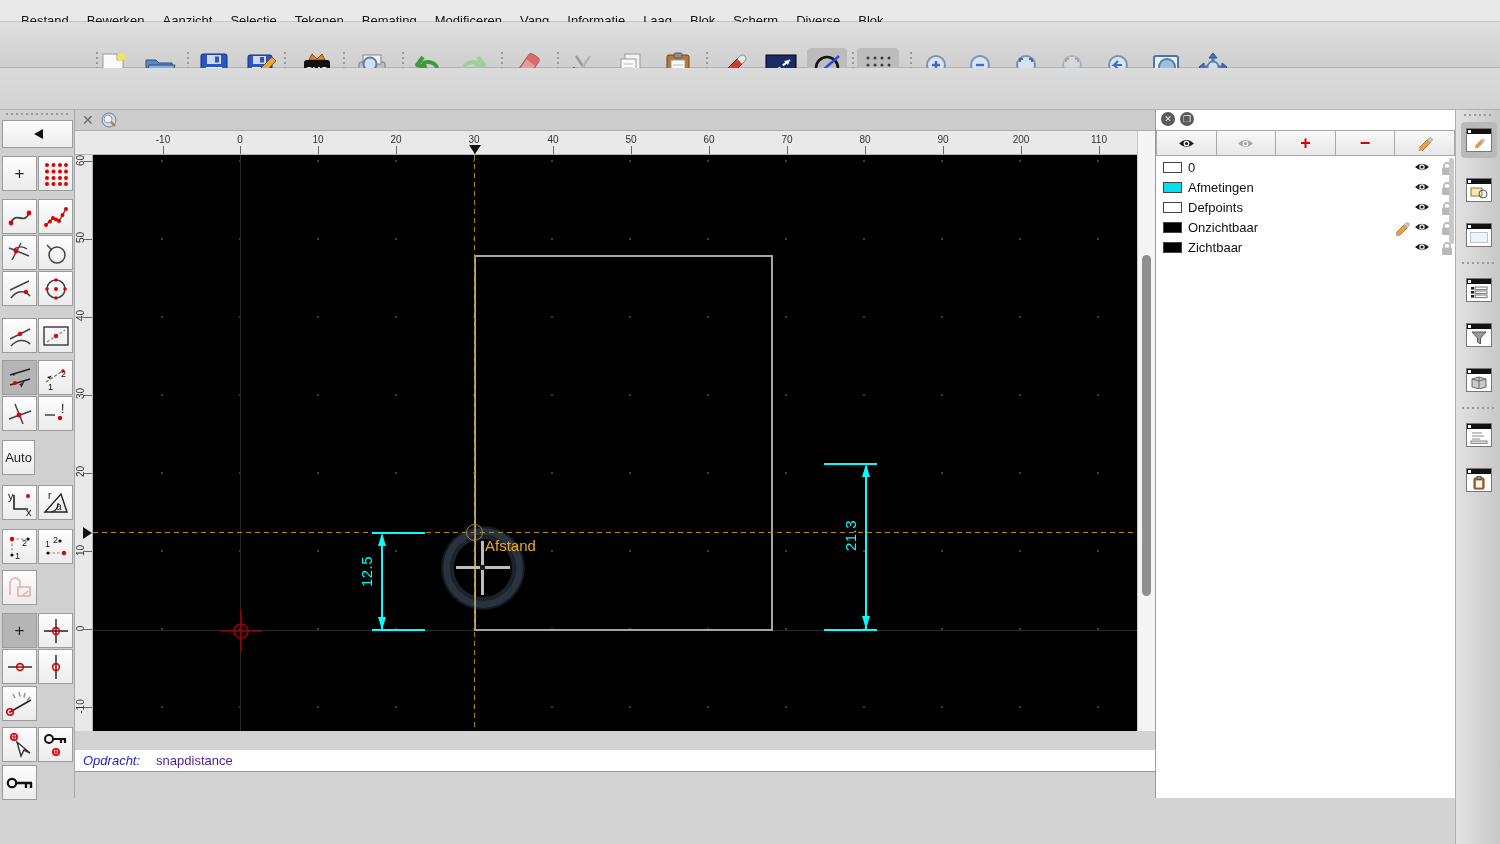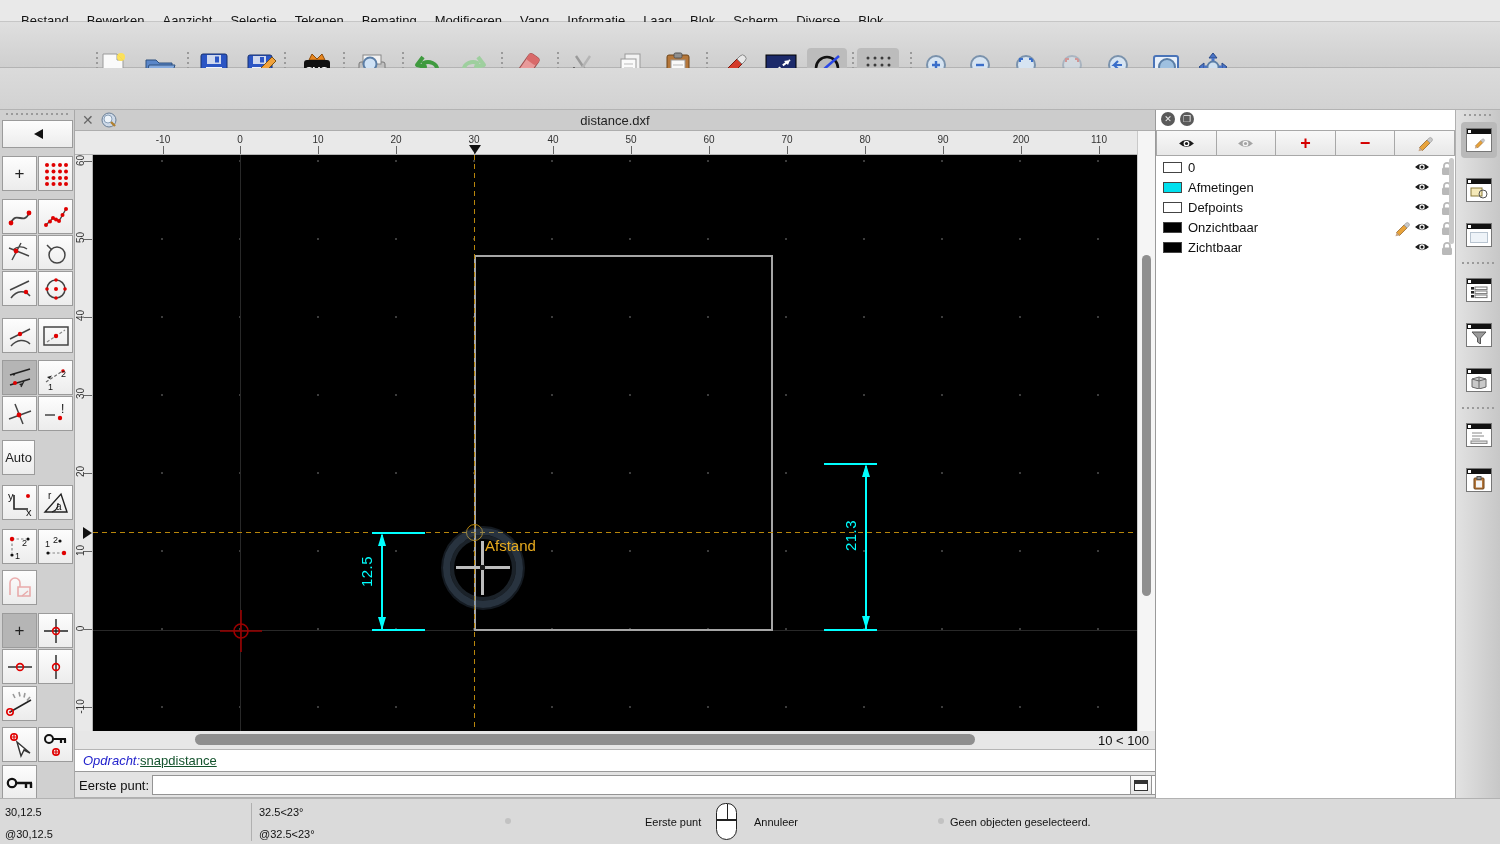--- a/index.html
+++ b/index.html
@@ -68,21 +68,21 @@
   .origin { position:absolute; left:125px; top:453px; }
 
   .vscroll { left:1137px; top:131px; width:18px; height:600px; background:#f5f5f5; border-left:1px solid #c9c9c9; }
   .vthumb { position:absolute; left:4px; top:124px; width:9px; height:341px; background:#8f8f8f; border-radius:5px; }
   .hscrollrow { left:75px; top:731px; width:1080px; height:19px; background:#e7e7e7; border-bottom:1px solid #b5b5b5; }
   .hthumb { position:absolute; left:120px; top:3px; width:780px; height:11px; background:#8f8f8f; border-radius:6px; }
   .zoomrange { position:absolute; right:6px; top:2px; font-size:13px; color:#111; }
 
   .cmdhist { left:75px; top:750px; width:1080px; height:22px; background:#fff; border-bottom:1px solid #9a9a9a; font-size:13px; padding:3px 0 0 8px; }
   .cmdhist .plabel { color:#2222cc; font-style:italic; }
-  .cmdhist .pval { color:#14532d; margin-left:0;text-decoration:underline; }
+  .cmdhist .pval { color:#4c1d95; margin-left:16px; }
   .cmdrow { left:75px; top:772px; width:1080px; height:26px; background:#e3e3e3; border-bottom:1px solid #b0b0b0; }
   .cmdrow .clabel { position:absolute; left:4px; top:6px; font-size:13px; color:#111; }
   .cmdrow input { position:absolute; left:77px; top:3px; width:1049px; height:20px; border:1px solid #949494; background:#fff; font-size:13px; padding:0 4px; font-family:"Liberation Sans",sans-serif; }
   .cmdwinbtn { position:absolute; right:3px; top:3px; width:22px; height:20px; background:linear-gradient(#fbfbfb,#e6e6e6); border:1px solid #949494; display:flex; align-items:center; justify-content:center; cursor:pointer; }
   .miniwin { width:14px; height:11px; border:1px solid #333; background:#fff; }
   .miniwin::before { content:""; display:block; height:3px; background:#333; }
 
   
   .lpanel { left:1155px; top:110px; width:300px; height:688px; background:#fff; border-left:1px solid #9a9a9a; }
   .lpanel .title { position:absolute; left:0; top:0; width:100%; height:19px; background:#cfcfcf; border-bottom:1px solid #b0b0b0; text-align:center; font-size:12px; color:#222; padding-top:3px; }
@@ -671,21 +671,20 @@
 
   <div class="tabbar p">
     <span style="position:absolute;left:7px;top:2px;font-size:14px;color:#666;cursor:pointer">✕</span>
     <span style="position:absolute;left:26px;top:2px">
       <svg width="16" height="16" viewBox="0 0 16 16">
           <circle cx="8" cy="8" r="7" fill="#cdd9e8" stroke="#6a7f96"></circle>
           <circle cx="7" cy="7" r="4" fill="#eef4fa" stroke="#8aa0b8"></circle>
           <path d="M10 10 l4 4" stroke="#b08030" stroke-width="2.4"></path>
         </svg>
     </span>
-    <div class="tabtitle">distance.dxf</div>
   </div>
 
   <div class="hruler p">
     <span class="lab" style="left:88px">-10</span>
     <span class="lab" style="left:165px">0</span>
     <span class="lab" style="left:243px">10</span>
     <span class="lab" style="left:321px">20</span>
     <span class="lab" style="left:399px">30</span>
     <span class="lab" style="left:478px">40</span>
     <span class="lab" style="left:556px">50</span>
@@ -764,34 +763,23 @@
     <div class="curh"></div>
     <div class="curv"></div>
     <div class="curdot"></div>
     <span class="snaptip">Afstand</span>
   </div>
 
   <div class="vscroll p">
     <div class="vthumb"></div>
   </div>
 
-  <div class="hscrollrow p">
-    <div class="hthumb"></div>
-    <span class="zoomrange">10 &lt; 100</span>
-  </div>
 
   <div class="cmdhist p">
     <span class="plabel">Opdracht:</span><span class="pval">snapdistance</span>
-  </div>
-  <div class="cmdrow p">
-    <span class="clabel">Eerste punt:</span>
-    <input value="" style="">
-    <div class="cmdwinbtn">
-        <div class="miniwin"></div>
-      </div>
   </div>
 
   <div class="lpanel p">
     <div class="circbtn" style="left:5px">✕</div>
     <div class="circbtn" style="left:24px">❐</div>
     <div class="lbar">
       <div class="b">
           <svg width="17" height="13" viewBox="0 0 16 12">
             <use href="#ic-eye"></use>
           </svg>
@@ -975,27 +963,14 @@
             <svg width="12" height="14" viewBox="0 0 12 14">
               <rect x="1" y="2" width="10" height="11" rx="1" fill="#b5773a" stroke="#6e4418"></rect>
               <rect x="4" y="0.5" width="4" height="3" fill="#999" stroke="#555"></rect>
               <rect x="3" y="4.5" width="6" height="7" fill="#f5f5f5"></rect>
             </svg>
           </div>
         </div>
     </div>
   </div>
 
-  <div class="statusbar p">
-    <span class="t" style="left:5px;top:7px">30,12.5</span>
-    <span class="t" style="left:5px;top:29px">@30,12.5</span>
-    <div class="sdiv"></div>
-    <span class="t" style="left:259px;top:7px">32.5&lt;23°</span>
-    <span class="t" style="left:259px;top:29px">@32.5&lt;23°</span>
-    <div class="sdot" style="left:505px;top:19px"></div>
-    <span class="t" style="left:645px;top:17px">Eerste punt</span>
-    <div class="mouseic"></div>
-    <span class="t" style="left:754px;top:17px">Annuleer</span>
-    <div class="sdot" style="left:938px;top:19px"></div>
-    <span class="t" style="left:950px;top:17px">Geen objecten geselecteerd.</span>
-  </div>
 
 </div>
 
 </body></html>

